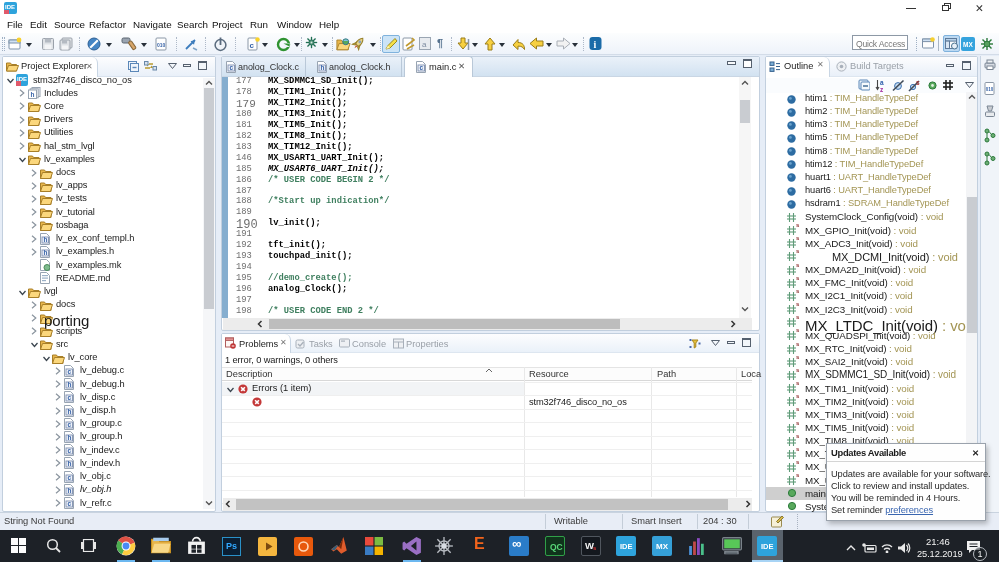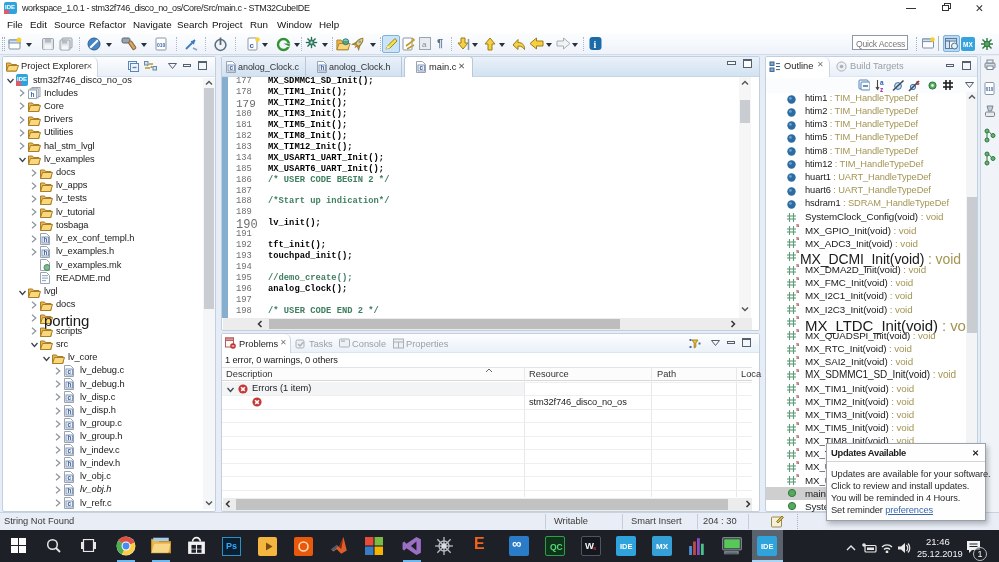--- a/index.html
+++ b/index.html
@@ -8,21 +8,20 @@
 svg{display:block;}
 .sep{position:absolute;width:1px;top:37px;height:14px;border-left:1px dotted #aeb9c8;}
 .mono{font-family:"Liberation Mono",monospace;}
 </style></head><body>
 <div id="scr">
 
 <div class="ab" style="left:0;top:0;width:999px;height:16px;background:#ffffff;"></div>
 <div class="ab" style="left:4px;top:2px;width:13px;height:12px;background:#2ea3dc;border-radius:2px;"></div>
 <div class="t" style="left:5px;top:4px;font-size:6px;font-weight:bold;color:#fff;">IDE</div>
 <div class="ab" style="left:4px;top:10px;width:5px;height:4px;background:#e05a6b;"></div>
-<div class="t" style="left:22px;top:2.5px;font-size:9px;letter-spacing:-0.38px;color:#1c1c1c;">workspace_1.0.1 - stm32f746_disco_no_os/Core/Src/main.c - STM32CubeIDE</div>
 <div class="ab" style="left:906px;top:8px;width:10px;height:1px;background:#333;"></div>
 <div class="ab" style="left:944px;top:3px;width:7px;height:6px;border:1px solid #333;background:#fff;"></div>
 <div class="ab" style="left:942px;top:5px;width:7px;height:6px;border:1px solid #333;background:#fff;"></div>
 <div class="t" style="left:975px;top:2px;font-size:10.5px;color:#333;">✕</div>
 <div class="ab" style="left:0;top:16px;width:999px;height:17px;background:#ffffff;"></div>
 <div class="t" style="left:7px;top:19px;font-size:9.8px;color:#111;">File</div>
 <div class="t" style="left:30px;top:19px;font-size:9.8px;color:#111;">Edit</div>
 <div class="t" style="left:54px;top:19px;font-size:9.8px;color:#111;">Source</div>
 <div class="t" style="left:89px;top:19px;font-size:9.8px;color:#111;">Refactor</div>
 <div class="t" style="left:133px;top:19px;font-size:9.8px;color:#111;">Navigate</div>
@@ -724,24 +723,24 @@
 <div class="t mono" style="left:236px;top:97.9px;width:18px;font-size:11px;color:#6e6e6e;text-align:left;">179</div>
 <div class="t mono" style="left:268px;top:97.9px;font-size:8.8px;font-weight:bold;color:#000;">MX_TIM2_Init();</div>
 <div class="t mono" style="left:236px;top:108.85px;width:18px;font-size:8.8px;color:#6e6e6e;text-align:left;">180</div>
 <div class="t mono" style="left:268px;top:108.85px;font-size:8.8px;font-weight:bold;color:#000;">MX_TIM3_Init();</div>
 <div class="t mono" style="left:236px;top:119.8px;width:18px;font-size:8.8px;color:#6e6e6e;text-align:left;">181</div>
 <div class="t mono" style="left:268px;top:120px;font-size:8.8px;font-weight:bold;color:#000;">MX_TIM5_Init();</div>
 <div class="t mono" style="left:236px;top:130.75px;width:18px;font-size:8.8px;color:#6e6e6e;text-align:left;">182</div>
 <div class="t mono" style="left:268px;top:130.75px;font-size:8.8px;font-weight:bold;color:#000;">MX_TIM8_Init();</div>
 <div class="t mono" style="left:236px;top:141.7px;width:18px;font-size:8.8px;color:#6e6e6e;text-align:left;">183</div>
 <div class="t mono" style="left:268px;top:141.7px;font-size:8.8px;font-weight:bold;color:#000;">MX_TIM12_Init();</div>
-<div class="t mono" style="left:236px;top:152.64999999999998px;width:18px;font-size:8.8px;color:#6e6e6e;text-align:left;">134</div>
+<div class="t mono" style="left:236px;top:152.64999999999998px;width:18px;font-size:8.8px;color:#6e6e6e;text-align:left;">146</div>
 <div class="t mono" style="left:268px;top:152.64999999999998px;font-size:8.8px;font-weight:bold;color:#000;">MX_USART1_UART_Init();</div>
 <div class="t mono" style="left:236px;top:163.6px;width:18px;font-size:8.8px;color:#6e6e6e;text-align:left;">185</div>
-<div class="t mono" style="left:268px;top:163.6px;font-size:8.8px;font-weight:bold;color:#000;">MX_USART6_UART_Init();</div>
+<div class="t mono" style="left:268px;top:163.6px;font-size:8.8px;font-weight:bold;color:#000;font-style:italic;">MX_USART6_UART_Init();</div>
 <div class="t mono" style="left:236px;top:174.55px;width:18px;font-size:8.8px;color:#6e6e6e;text-align:left;">186</div>
 <div class="t mono" style="left:268px;top:174.55px;font-size:8.8px;font-weight:bold;color:#3f7f5f;">/* USER CODE BEGIN 2 */</div>
 <div class="t mono" style="left:236px;top:185.5px;width:18px;font-size:8.8px;color:#6e6e6e;text-align:left;">187</div>
 <div class="t mono" style="left:236px;top:196.45px;width:18px;font-size:8.8px;color:#6e6e6e;text-align:left;">188</div>
 <div class="t mono" style="left:268px;top:196.45px;font-size:8.8px;font-weight:bold;color:#3f7f5f;">/*Start up indication*/</div>
 <div class="t mono" style="left:236px;top:207.39999999999998px;width:18px;font-size:8.8px;color:#6e6e6e;text-align:left;">189</div>
 <div class="t mono" style="left:236px;top:218.35px;width:18px;font-size:12px;color:#6e6e6e;text-align:left;">190</div>
 <div class="t mono" style="left:268px;top:218.35px;font-size:8.8px;font-weight:bold;color:#000;">lv_init();</div>
 <div class="t mono" style="left:236px;top:229.29999999999998px;width:18px;font-size:8.8px;color:#6e6e6e;text-align:left;">191</div>
 <div class="t mono" style="left:236px;top:240.25px;width:18px;font-size:8.8px;color:#6e6e6e;text-align:left;">192</div>
@@ -1068,21 +1067,21 @@
       <svg width="11" height="11">
         <g stroke="#5f9c78" stroke-width="1.1">
           <line x1="3.5" y1="1" x2="3.5" y2="10"></line>
           <line x1="7.5" y1="1" x2="7.5" y2="10"></line>
           <line x1="1" y1="4" x2="10" y2="4"></line>
           <line x1="1" y1="7" x2="10" y2="7"></line>
         </g>
       </svg>
     </div>
     <div class="t" style="left:796px;top:248.42000000000002px;font-size:6px;font-weight:bold;color:#8a2a2a;">s</div>
-<div class="t" style="left:800px;top:250.92000000000002px;font-size:14px;letter-spacing:-0.1px;color:#1a1a1a;text-align:center;">MX_DCMI_Init(void)<span style="color:#a39554;"> : void</span></div>
+<div class="t" style="left:832px;top:250.92000000000002px;font-size:11px;letter-spacing:-0.1px;color:#1a1a1a;text-align:center;">MX_DCMI_Init(void)<span style="color:#a39554;"> : void</span></div>
 <div class="ab" style="left:786px;top:264.58000000000004px;width:11px;height:11px;">
       <svg width="11" height="11">
         <g stroke="#5f9c78" stroke-width="1.1">
           <line x1="3.5" y1="1" x2="3.5" y2="10"></line>
           <line x1="7.5" y1="1" x2="7.5" y2="10"></line>
           <line x1="1" y1="4" x2="10" y2="4"></line>
           <line x1="1" y1="7" x2="10" y2="7"></line>
         </g>
       </svg>
     </div>

